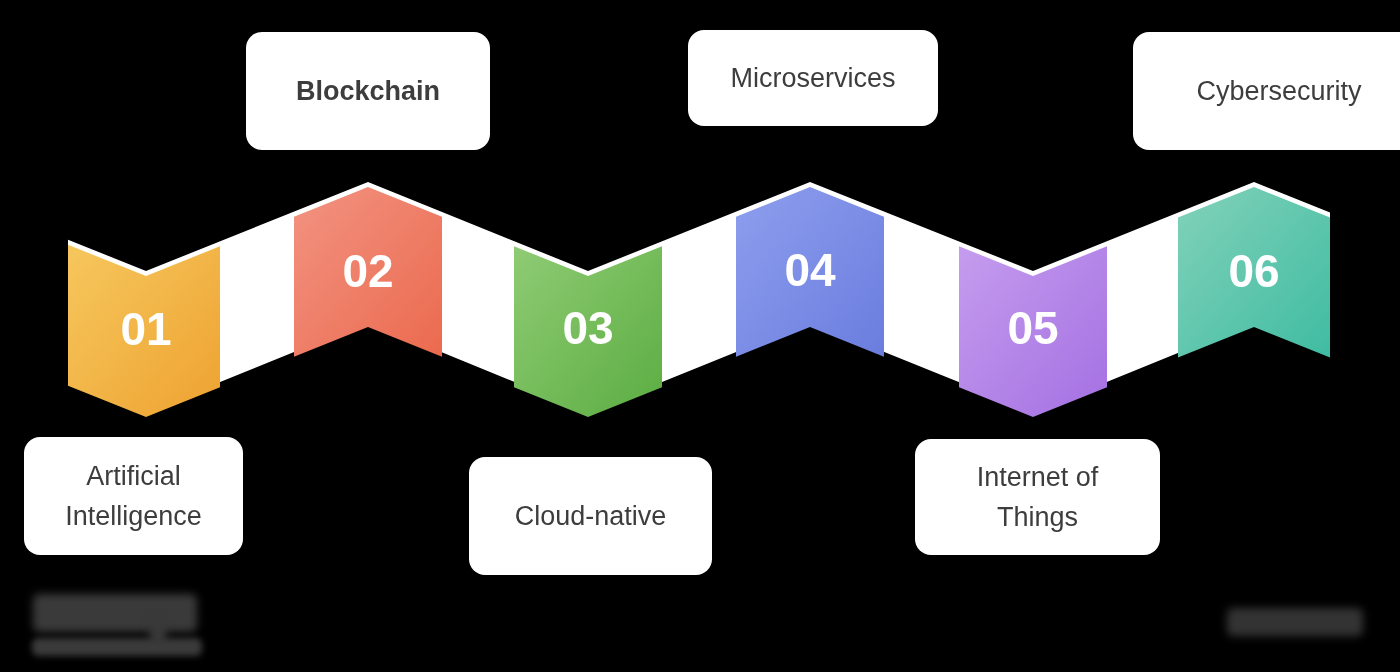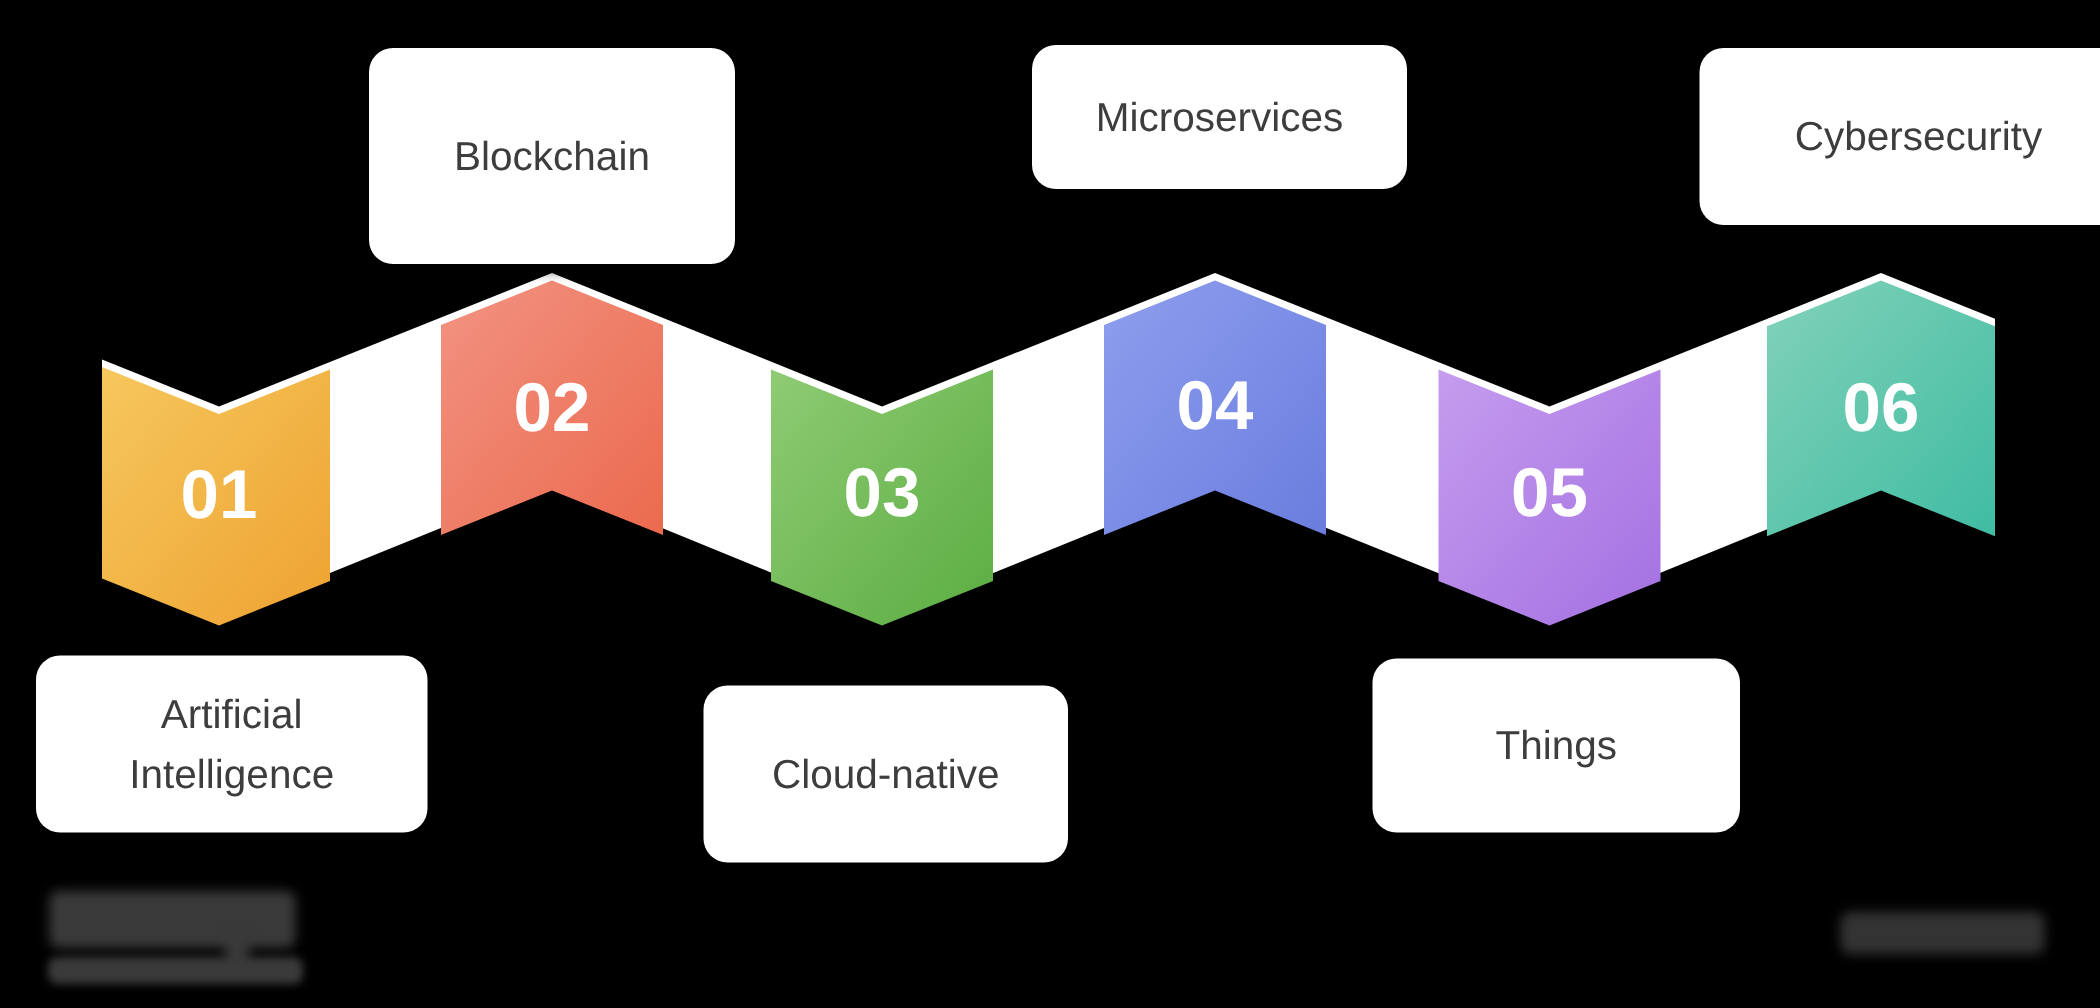--- a/index.html
+++ b/index.html
@@ -88,42 +88,43 @@
     <path fill="url(#g5)" d="M1178,217.5 L1254,187 L1330,217.5 L1330,357.5 L1254,327 L1178,357.5 Z"></path>
 
     <text class="num" x="146" y="345">01</text>
     <text class="num" x="368" y="287">02</text>
     <text class="num" x="588" y="344">03</text>
     <text class="num" x="810" y="286">04</text>
     <text class="num" x="1033" y="344">05</text>
     <text class="num" x="1254" y="287">06</text>
   </svg>
 
-  <div class="card" style="left:246px;top:32px;width:244px;height:144px;">
+  <div class="card" style="left:246px;top:32px;width:244px;height:118px;font-weight:bold;">
     <span>Blockchain</span>
   </div>
 
   <div class="card" style="left:688px;top:30px;width:250px;height:96px;">
     <span>Microservices</span>
   </div>
 
   <div class="card" style="left:1133px;top:32px;width:292px;height:118px;">
     <span>Cybersecurity</span>
   </div>
 
-  <div class="card" style="left:24px;top:437px;width:261px;height:118px;">
+  <div class="card" style="left:24px;top:437px;width:219px;height:118px;">
     <span>Artificial</span>
     <span>Intelligence</span>
   </div>
 
   <div class="card" style="left:469px;top:437px;width:243px;height:118px;margin-top:20px;">
     <span>Cloud-native</span>
   </div>
 
   <div class="card" style="left:915px;top:439px;width:245px;height:116px;">
+    <span>Internet of</span>
     <span>Things</span>
   </div>
 
   <div>
     <div class="wm" style="left:33px;top:594px;width:164px;height:38px;"></div>
     <div class="wm" style="left:150px;top:620px;width:16px;height:26px;"></div>
     <div class="wm" style="left:32px;top:638px;width:170px;height:18px;filter:blur(3px);"></div>
   </div>
   <div class="wm" style="left:1227px;top:608px;width:136px;height:28px;background:#333333;"></div>
 

